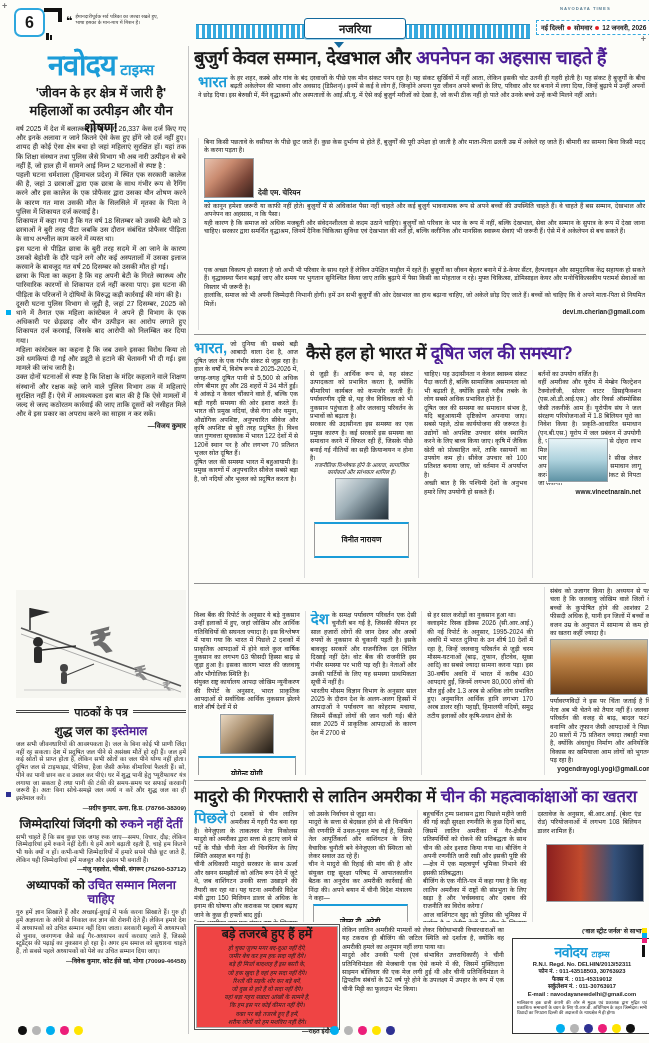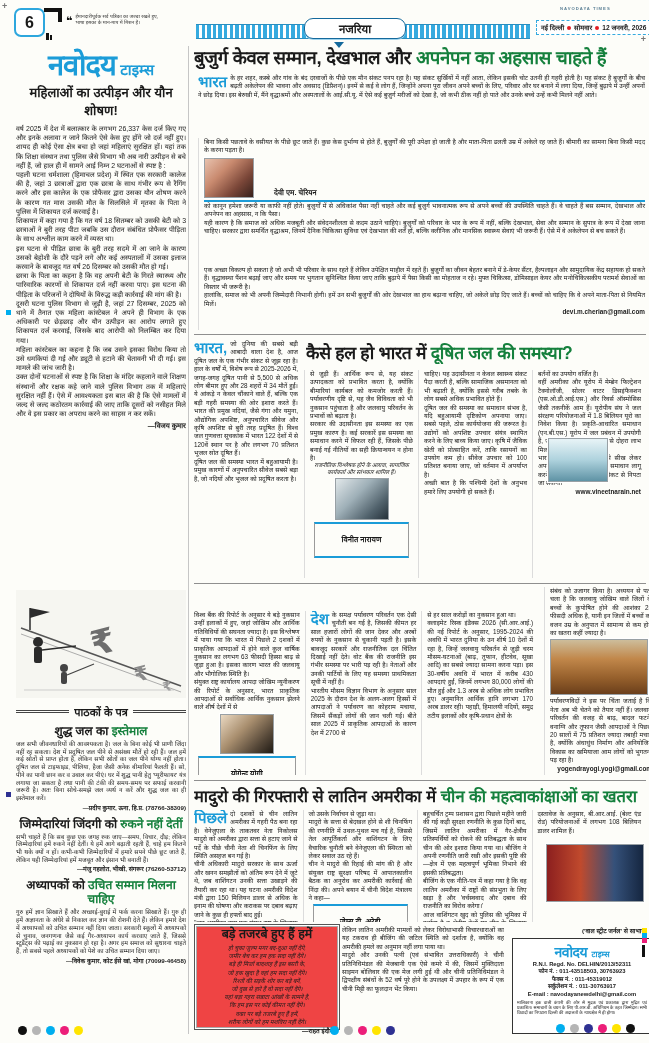--- a/index.html
+++ b/index.html
@@ -28,38 +28,38 @@
   .mast-main{color:#1b9cd8;font-weight:bold;font-size:29px;letter-spacing:-1px;}
   .mast-sub{color:#1b9cd8;font-weight:bold;font-size:15px;}
   .ed-hl{font-weight:bold;font-size:13px;line-height:17.5px;text-align:center;}
   .ed-body{font-size:6.9px;line-height:9.2px;}
   .edit-sig{text-align:right;font-weight:bold;font-size:7px;margin-top:2px;}
   .lt-hdr{display:flex;align-items:center;gap:5px;font-weight:bold;font-size:11px;}
   .lt-hdr:before,.lt-hdr:after{content:"";flex:1;border-top:3px double #444;}
   .lt-title{text-align:center;font-weight:bold;font-size:12px;margin:5px 0 2px;line-height:14px;}
   .lt-body{font-size:6.2px;line-height:7.7px;}
   .lt-sig{text-align:right;font-weight:bold;font-size:6.2px;margin:1px 0 2px;}
-  .blue{color:#15803d;}
+  .blue{color:#4c1d95;}
   
   .vrule{width:1px;background:#c6c6c6;}
   .hrule{height:1px;background:#8f8f8f;}
   .a-hl{font-weight:bold;white-space:nowrap;overflow:hidden;}
   .cols{display:flex;}
   .col{flex:1;padding:0 5px;border-left:1px solid #dcdcdc;overflow:hidden;}
   .col:first-child{border-left:none;padding-left:0;}
   .body-sm{font-size:6.3px;line-height:8.4px;text-align:justify;}
   .dropword{float:left;font-weight:bold;color:#1b9cd8;font-size:15px;line-height:14px;margin:1px 3px 0 0;}
   .photo{border:1px solid #98a0a4;box-shadow:0 0 0 1px #fff;}
   .ph-woman{background:linear-gradient(135deg,#e8c2ae 0%,#c98a6f 35%,#7a4638 70%,#36201b 100%);}
   .ph-man1{background:linear-gradient(135deg,#e2e8ea 0%,#9fb0b8 40%,#51626c 75%,#25313a 100%);}
   .ph-man2{background:linear-gradient(135deg,#ead9c2 0%,#a98f6f 40%,#554738 75%,#1f1a14 100%);}
   .ph-flood{background:linear-gradient(180deg,#cdbd9b 0%,#c1874a 35%,#96602c 70%,#6b3f1b 100%);}
   .ph-shake{background:linear-gradient(90deg,#8c1f1f 0%,#c04a2d 35%,#35517a 70%,#152640 100%);}
   .ph-water{background:linear-gradient(180deg,#e8f4f7 0%,#aed2dd 50%,#5f93a5 100%);}
-  .authbar{display:flex;gap:20px;border-bottom:3px solid #1b9cd8;padding-bottom:2px;margin:3px 0;}
+  .authbar{display:flex;gap:4px;border-bottom:3px solid #1b9cd8;padding-bottom:2px;margin:3px 0;}
   .authname{font-weight:bold;font-size:7.4px;align-self:flex-end;}
   .namebox{border:1px solid #9a9a9a;border-top:2px solid #1b9cd8;border-bottom:2px solid #1b9cd8;
            text-align:center;font-weight:bold;font-size:7.6px;padding:12px 0;margin:2px 4px;}
   .note-it{font-size:5.6px;font-style:italic;text-align:center;line-height:6.8px;}
   .sig-link{font-weight:bold;font-size:6.4px;text-align:right;}
   
   .poembox{border:1.5px solid #555;box-shadow:inset 0 0 0 1px #fff,inset 0 0 0 2px #aaa;background:#ef4444;padding:0 5px;}
   .poem-title{text-align:center;font-weight:bold;font-size:12.5px;margin-bottom:2px;}
   .poem-body{font-size:5.9px;line-height:8.2px;text-align:center;font-style:italic;}
   .poem-sig{text-align:right;font-weight:bold;font-size:6.4px;}
@@ -92,40 +92,41 @@
 </div>
 <div class="abs" style="left:66px;top:14px;width:130px;display:flex;gap:3px;">
   <span class="qmark">❝</span>
   <div class="tagline">
     <div>ईमानदारीपूर्वक सर्व पत्रिका का जज्बा रखते हुए,</div>
     <div>भाषा इसका के मान-माप में मिशन है।</div>
   </div>
 </div>
 
 <div class="abs stripes" style="left:196px;top:24px;width:334px;"></div>
-<div class="abs tab" style="left:304px;top:18px;width:68px;border-radius:9px;">नजरिया</div>
+<div class="abs tab" style="left:304px;top:18px;width:68px;">नजरिया</div>
 <div class="abs tab-notch" style="left:334px;top:42px;"></div>
 
 <div class="abs brand-sm" style="left:560px;top:6px;">NAVODAYA TIMES</div>
 <div class="abs datebox" style="left:536px;top:20px;">
   <span>नई दिल्ली</span>
   <span class="rdot"></span>
   <span>सोमवार</span>
   <span class="rdot"></span>
   <span>12 जनवरी, 2026</span>
 </div>
 
 <div class="abs" style="left:16px;top:44px;width:170px;height:992px;">
 
   <div class="abs" style="left:0;top:0;width:170px;text-align:center;">
     <span class="mast-main">नवोदय</span>
     <span class="mast-sub">टाइम्स</span>
   </div>
 
   <div class="abs ed-hl" style="left:0;top:40px;width:170px;">
+    <div>'जीवन के हर क्षेत्र में जारी है'</div>
     <div>महिलाओं का उत्पीड़न और यौन शोषण!</div>
   </div>
 
   <div class="abs ed-body jt" style="left:0;top:80px;width:170px;height:462px;overflow:hidden;">
     <span class="run">वर्ष 2025 में देश में बलात्कार के लगभग 26,337 केस दर्ज किए गए और इनके अलावा न जाने कितने ऐसे केस हुए होंगे जो दर्ज नहीं हुए। शायद ही कोई ऐसा क्षेत्र बचा हो जहां महिलाएं सुरक्षित हों। यहां तक कि शिक्षा संस्थान तथा पुलिस जैसे विभाग भी अब नारी उत्पीड़न से बचे नहीं हैं, जो हाल ही में सामने आई निम्न 2 घटनाओं से स्पष्ट है :
 पहली घटना धर्मशाला (हिमाचल प्रदेश) में स्थित एक सरकारी कालेज की है, जहां 3 छात्राओं द्वारा एक छात्रा के साथ गंभीर रूप से रैगिंग करने और इस कालेज के एक प्रोफैसर द्वारा उसका यौन शोषण करने के कारण गत मास उसकी मौत के सिलसिले में मृतका के पिता ने पुलिस में शिकायत दर्ज करवाई है।
 शिकायत में कहा गया है कि गत वर्ष 18 सितम्बर को उसकी बेटी को 3 छात्राओं ने बुरी तरह पीटा जबकि उस दौरान संबंधित प्रोफैसर पीड़िता के साथ अश्लील काम करने में व्यस्त था।
 इस घटना से पीड़ित छात्रा के बुरी तरह सदमे में आ जाने के कारण उसको बेहोशी के दौरे पड़ने लगे और कई अस्पतालों में उसका इलाज करवाने के बावजूद गत वर्ष 26 दिसम्बर को उसकी मौत हो गई।
 छात्रा के पिता का कहना है कि वह अपनी बेटी के गिरते स्वास्थ्य और पारिवारिक कारणों से शिकायत दर्ज नहीं करवा पाए। इस घटना की पीड़िता के परिजनों ने दोषियों के विरुद्ध कड़ी कार्रवाई की मांग की है।
 दूसरी घटना पुलिस विभाग से जुड़ी है, जहां 27 दिसम्बर, 2025 को थाने में तैनात एक महिला कांस्टेबल ने अपने ही विभाग के एक अधिकारी पर छेड़छाड़ और यौन उत्पीड़न का आरोप लगाते हुए शिकायत दर्ज करवाई, जिसके बाद आरोपी को निलम्बित कर दिया गया।

